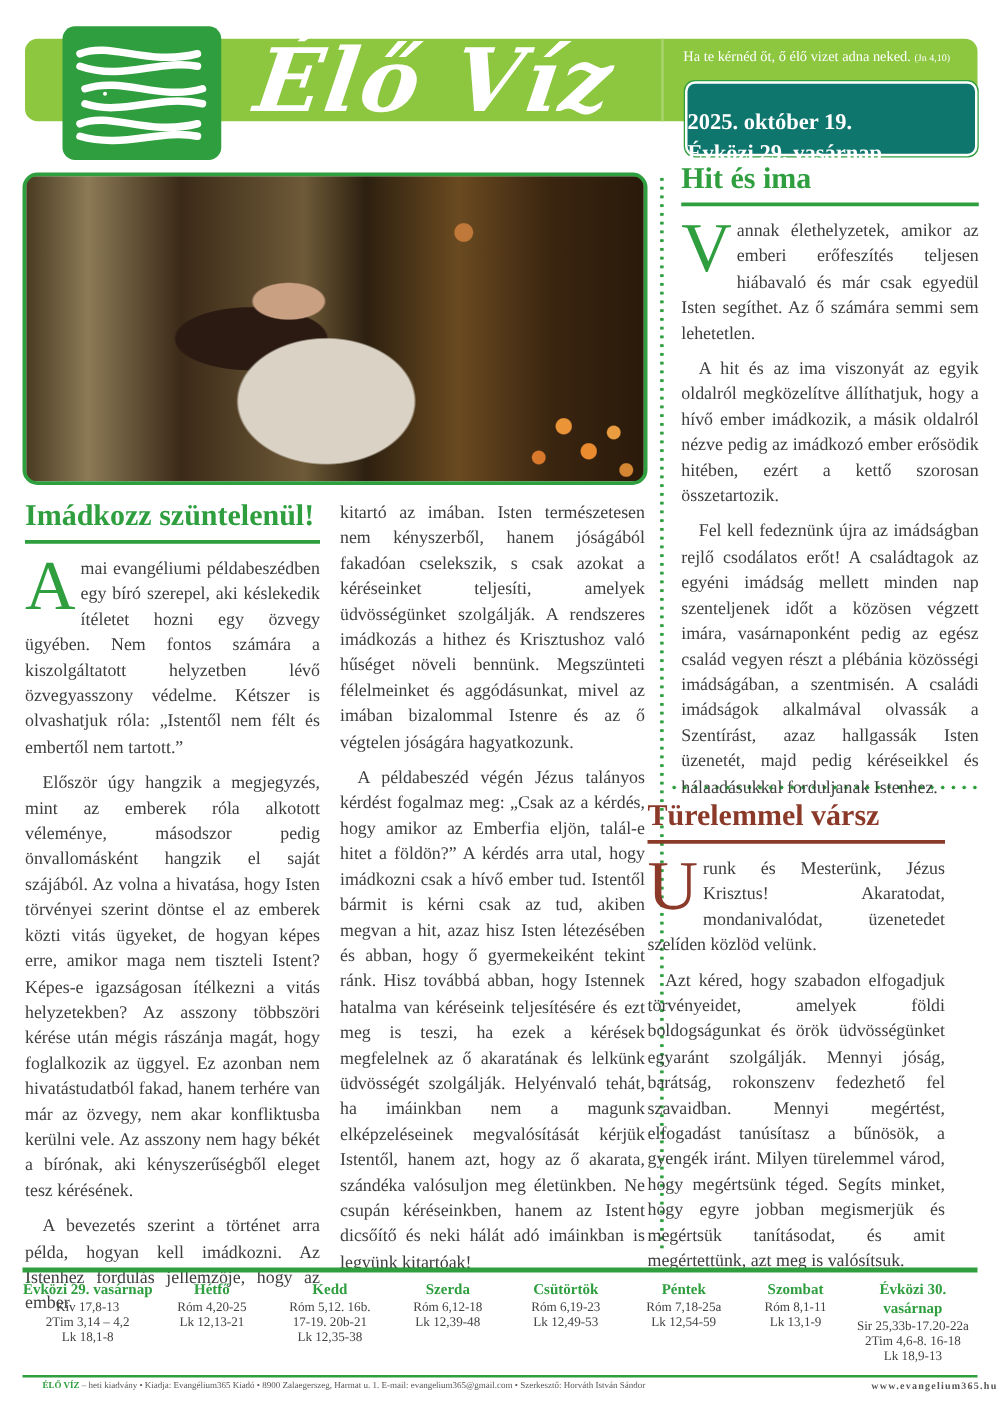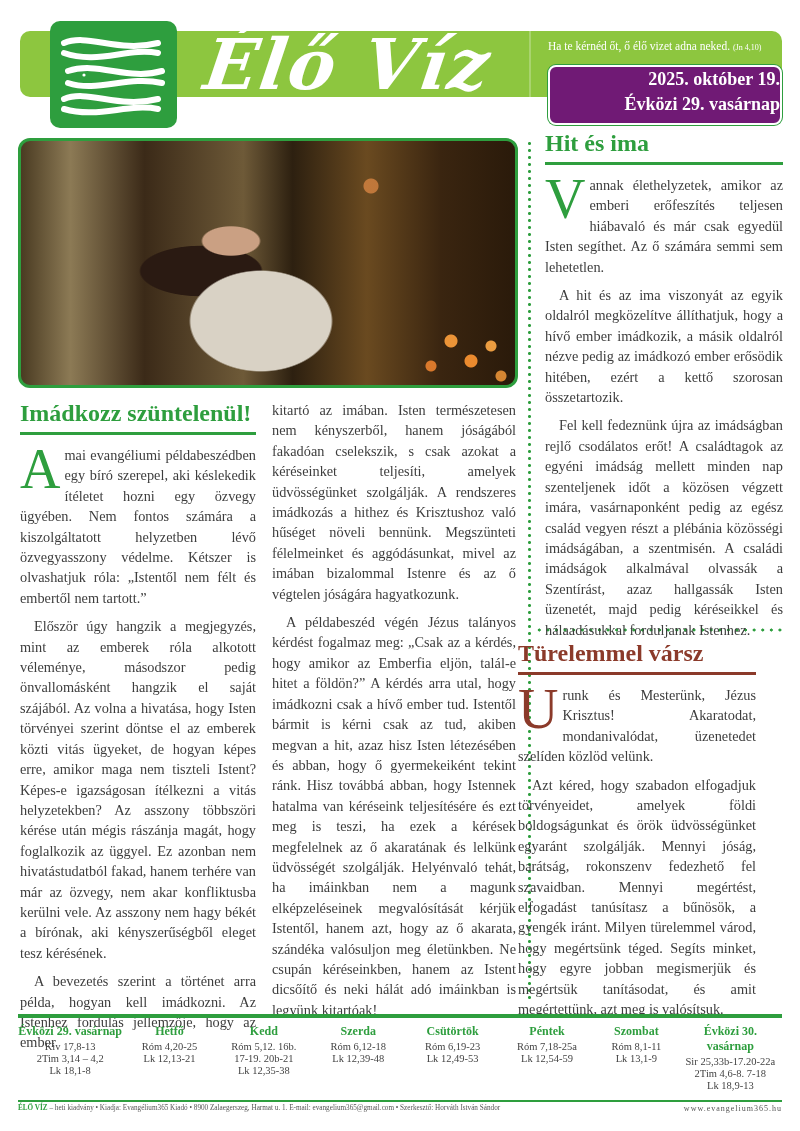--- a/index.html
+++ b/index.html
@@ -4,23 +4,23 @@
 <style>
   * { box-sizing: border-box; margin: 0; padding: 0; }
   body { width: 800px; height: 1131px; background: #ffffff; font-family: "Liberation Serif", "DejaVu Serif", serif; color: #3a3a3a; position: relative; overflow: hidden; }
 
   
   .header-bar { position: absolute; left: 20px; top: 31px; width: 762px; height: 66px; background: #8dc63f; border-radius: 10px; }
   .header-divider { position: absolute; left: 529px; top: 31px; width: 2px; height: 66px; background: #a9d46e; }
   .logo-box { position: absolute; left: 50px; top: 21px; width: 127px; height: 107px; background: #2e9e3e; border-radius: 10px; }
   .logo-box svg { position: absolute; left: 8px; top: 10px; }
   .title { position: absolute; left: 205px; top: 30px; font-family: "DejaVu Serif", serif; font-style: italic; font-weight: bold; font-size: 70px; color: #ffffff; letter-spacing: 2px; line-height: 1; transform: skewX(-8deg); }
-  .motto { position: absolute; left: 548px; top: 40px; width: 240px; font-size: 11.5px; color: #ffffff; white-space: nowrap; }
+  .motto { position: absolute; left: 520px; top: 40px; width: 240px; font-size: 11.5px; color: #ffffff; white-space: nowrap; text-align: right; }
   .motto .ref { font-size: 8px; }
-  .date-box { position: absolute; left: 548px; top: 65px; width: 234px; height: 60px; background: #701a75; border: 2px solid #ffffff; border-radius: 8px; box-shadow: 0 0 0 1px #2e9e3e; color: #ffffff; font-weight: bold; font-size: 18px; text-align: right; line-height: 25px; padding-top: 0; }
+  .date-box { position: absolute; left: 548px; top: 65px; width: 234px; height: 60px; background: #0f766e; border: 2px solid #ffffff; border-radius: 8px; box-shadow: 0 0 0 1px #2e9e3e; color: #ffffff; font-weight: bold; font-size: 18px; text-align: left; line-height: 25px; padding-top: 18px; }
 
   
   .photo { position: absolute; left: 18px; top: 138px; width: 500px; height: 250px; border: 3px solid #2e9e3e; border-radius: 12px; overflow: hidden;
     background:
       radial-gradient(circle at 430px 200px, rgba(255,160,60,0.9) 0 6px, transparent 7px),
       radial-gradient(circle at 450px 220px, rgba(255,150,50,0.9) 0 6px, transparent 7px),
       radial-gradient(circle at 470px 205px, rgba(255,170,70,0.9) 0 5px, transparent 6px),
       radial-gradient(circle at 410px 225px, rgba(255,140,50,0.8) 0 5px, transparent 6px),
       radial-gradient(circle at 480px 235px, rgba(255,160,60,0.8) 0 5px, transparent 6px),
       radial-gradient(circle at 350px 45px, rgba(230,140,70,0.7) 0 7px, transparent 8px),
@@ -46,23 +46,23 @@
   .art1b { left: 272px; top: 400px; width: 244px; }
   .art2 { left: 545px; top: 128px; width: 238px; }
   .art3 { left: 518px; top: 638px; width: 238px; }
 
   
   .cal-rule { position: absolute; left: 18px; top: 1014px; width: 764px; height: 4px; background: #2e9e3e; }
   .calendar { position: absolute; left: 18px; top: 1024px; width: 764px; display: flex; }
   .cal-day { text-align: center; font-size: 10.5px; line-height: 12px; color: #444; }
   .cal-day .day-name { font-weight: bold; font-size: 12px; line-height: 15px; color: #2e9e3e; margin-bottom: 2px; }
   .foot-rule { position: absolute; left: 18px; top: 1100px; width: 764px; height: 1.5px; background: #2e9e3e; }
-  .footer { position: absolute; left: 18px; top: 1104px; width: 764px; font-size: 7.2px; color: #555; display: flex; justify-content: space-between; }
+  .footer { position: absolute; left: 34px; top: 1104px; width: 764px; font-size: 7.2px; color: #555; display: flex; justify-content: space-between; }
   .footer .brand { font-weight: bold; color: #2e9e3e; }
-  .footer .url { font-weight: normal; letter-spacing: 1px; font-size: 8px; color: #555; }
+  .footer .url { font-weight: bold; letter-spacing: 1px; font-size: 8px; color: #555; }
 </style>
 </head>
 <body>
 
 <div class="header-bar"></div>
 <div class="header-divider"></div>
 <div class="logo-box">
   <svg width="111" height="88" viewBox="0 0 111 88">
     <g fill="none" stroke="#ffffff" stroke-width="6" stroke-linecap="round">
       <path d="M6 12 C30 2, 60 22, 100 12"></path>
@@ -156,21 +156,21 @@
     <div>Lk 12,54-59</div>
   </div>
   <div class="cal-day" style="width:85px">
     <div class="day-name">Szombat</div>
     <div>Róm 8,1-11</div>
     <div>Lk 13,1-9</div>
   </div>
   <div class="cal-day" style="width:104px">
     <div class="day-name">Évközi 30. vasárnap</div>
     <div>Sir 25,33b-17.20-22a</div>
-    <div>2Tim 4,6-8. 7-18</div>
+    <div>2Tim 4,6-8. 16-18</div>
     <div>Lk 18,9-13</div>
   </div>
 </div>
 
 <div class="foot-rule"></div>
 <div class="footer">
   <div>
     <span class="brand">ÉLŐ VÍZ</span><span> – heti kiadvány • Kiadja: Evangélium365 Kiadó • 8900 Zalaegerszeg, Harmat u. 1. E-mail: evangelium365@gmail.com • Szerkesztő: Horváth István Sándor</span>
   </div>
   <div class="url">www.evangelium365.hu</div>

